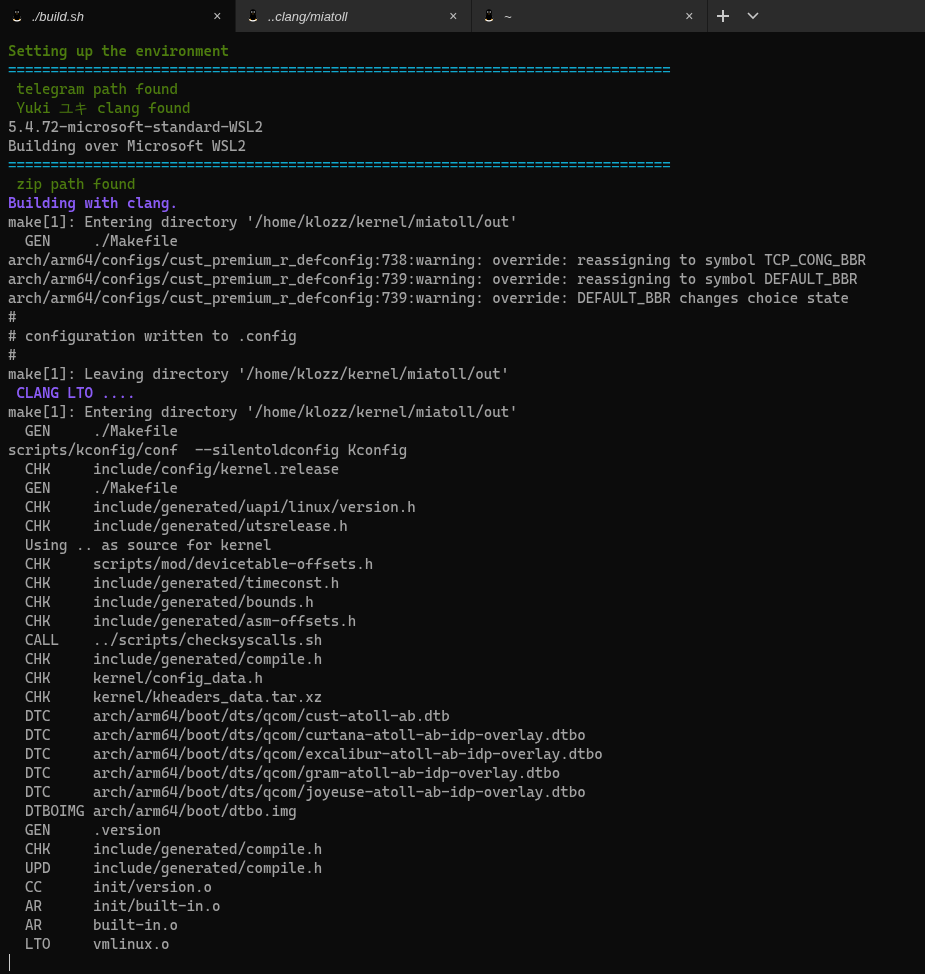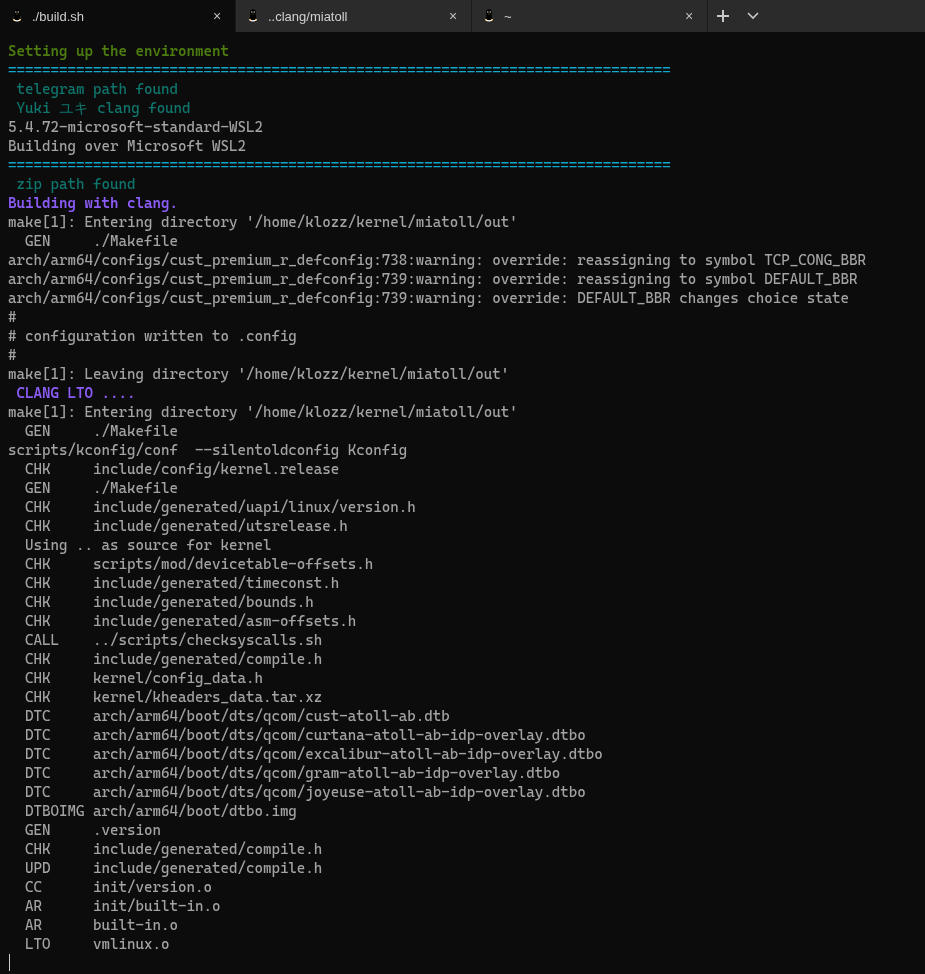--- a/index.html
+++ b/index.html
@@ -27,20 +27,21 @@
     display: flex;
     align-items: center;
     height: 100%;
     padding: 16px 10px;
     gap: 8px;
     min-width: 0;
     flex: 0 0 auto;
     width: 236px;
     border-right: 1px solid #1a1a1a;
     cursor: pointer;
+    font-style: italic;
   }
   .tab.active {
     background: #0c0c0c;
   }
   .tab .tux {
     width: 14px;
     height: 14px;
     flex: 0 0 auto;
   }
   .tab .label {
@@ -75,21 +76,21 @@
   
   .term {
     padding: 10px 8px 8px 8px;
     line-height: 19px;
     white-space: pre;
     letter-spacing: 0;
   }
   .line { display: block; }
   .c-cyan   { color: #11a8cd; }
   .c-cyanb  { color: #4d7c0f; font-weight: 600; }
-  .c-green  { color: #0f766e; }
+  .c-green  { color: #4d7c0f; }
   .c-mag    { color: #8b5cf6; font-weight: 600; }
   .c-white  { color: #a3a3a3; }
   .cursor {
     display: inline-block;
     width: 1px;
     height: 17px;
     background: #cccccc;
     vertical-align: text-bottom;
     margin-left: 1px;
   }

